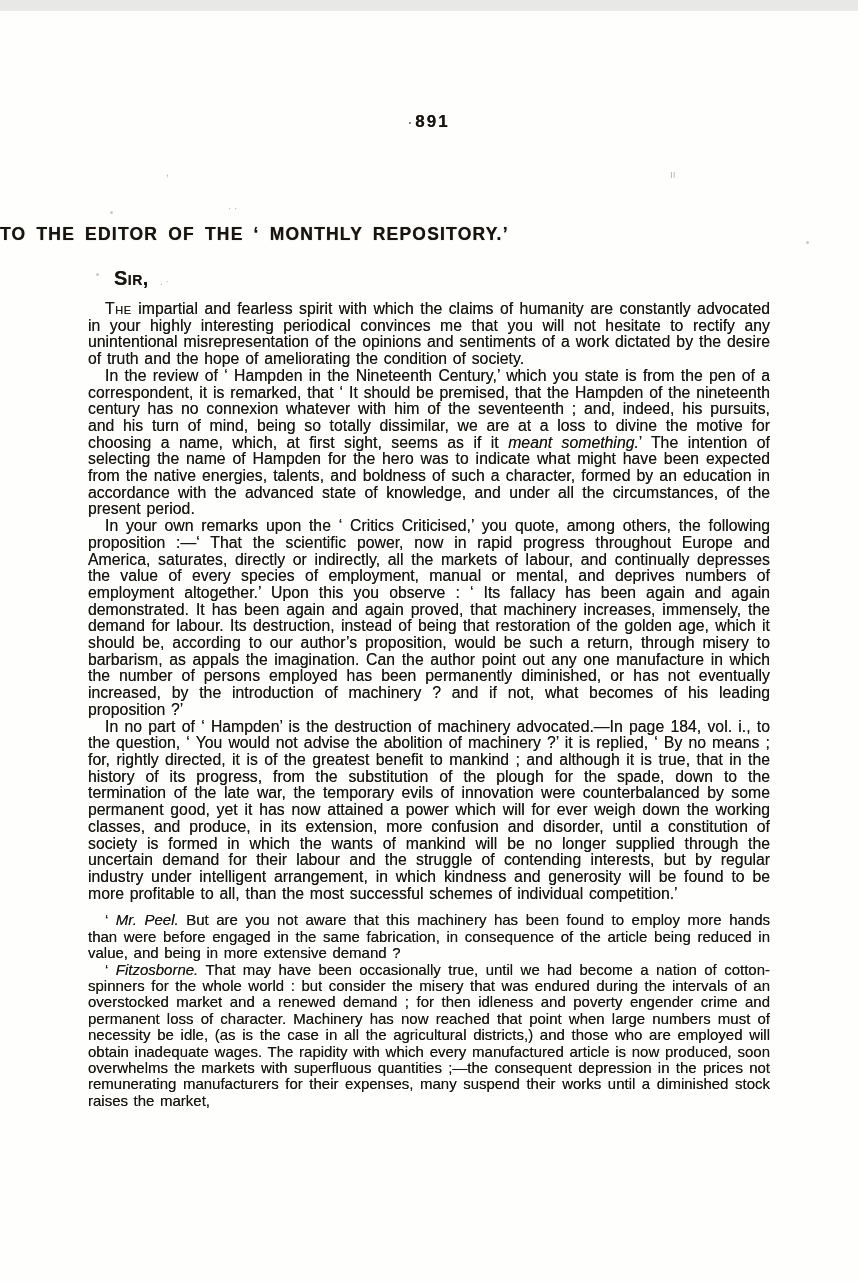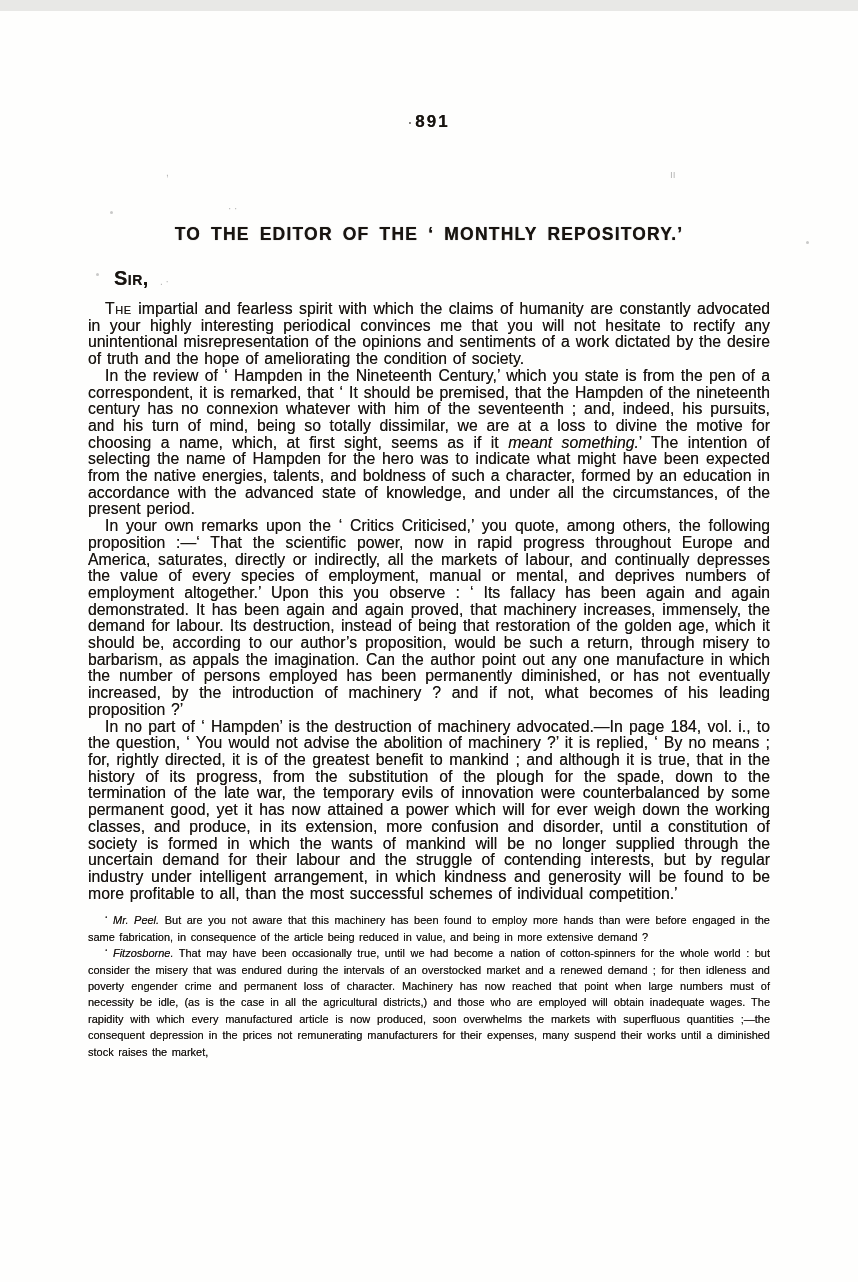--- a/index.html
+++ b/index.html
@@ -32,21 +32,20 @@
     content: "·";
     font-size: 12px;
     opacity: 0.55;
     margin-right: 1px;
   }
   .masthead-title {
     position: absolute;
     top: 213px;
     left: 0;
     right: 0;
-    text-align: center;
     font-size: 17.5px;
     font-weight: bold;
     letter-spacing: 1.2px;
     word-spacing: 4px;
     text-shadow: 0 0 0.7px rgba(24,20,16,0.85);
     white-space: nowrap;
   }
   .salutation {
     position: absolute;
     top: 256px;
@@ -66,21 +65,21 @@
     line-height: 16.7px;
     text-align: justify;
     word-spacing: 1.4px;
     text-shadow: 0 0 0.55px rgba(24,20,16,0.72);
   }
   .body-text p {
     margin: 0;
     text-indent: 17px;
   }
   .body-text p.dialogue {
-    font-size: 11px;
+    font-size: 15px;
     line-height: 16.4px;
   }
   .body-text p.gap-before {
     margin-top: 10px;
   }
   .italic {
     font-style: italic;
   }
   .lead-smallcaps {
     font-variant: small-caps;

